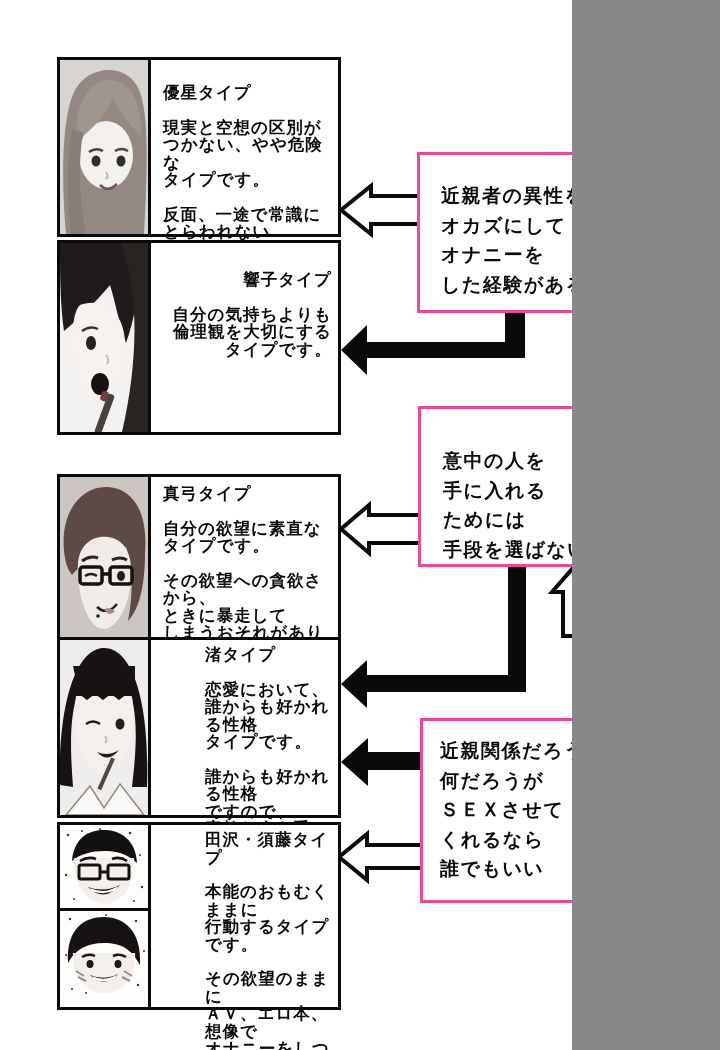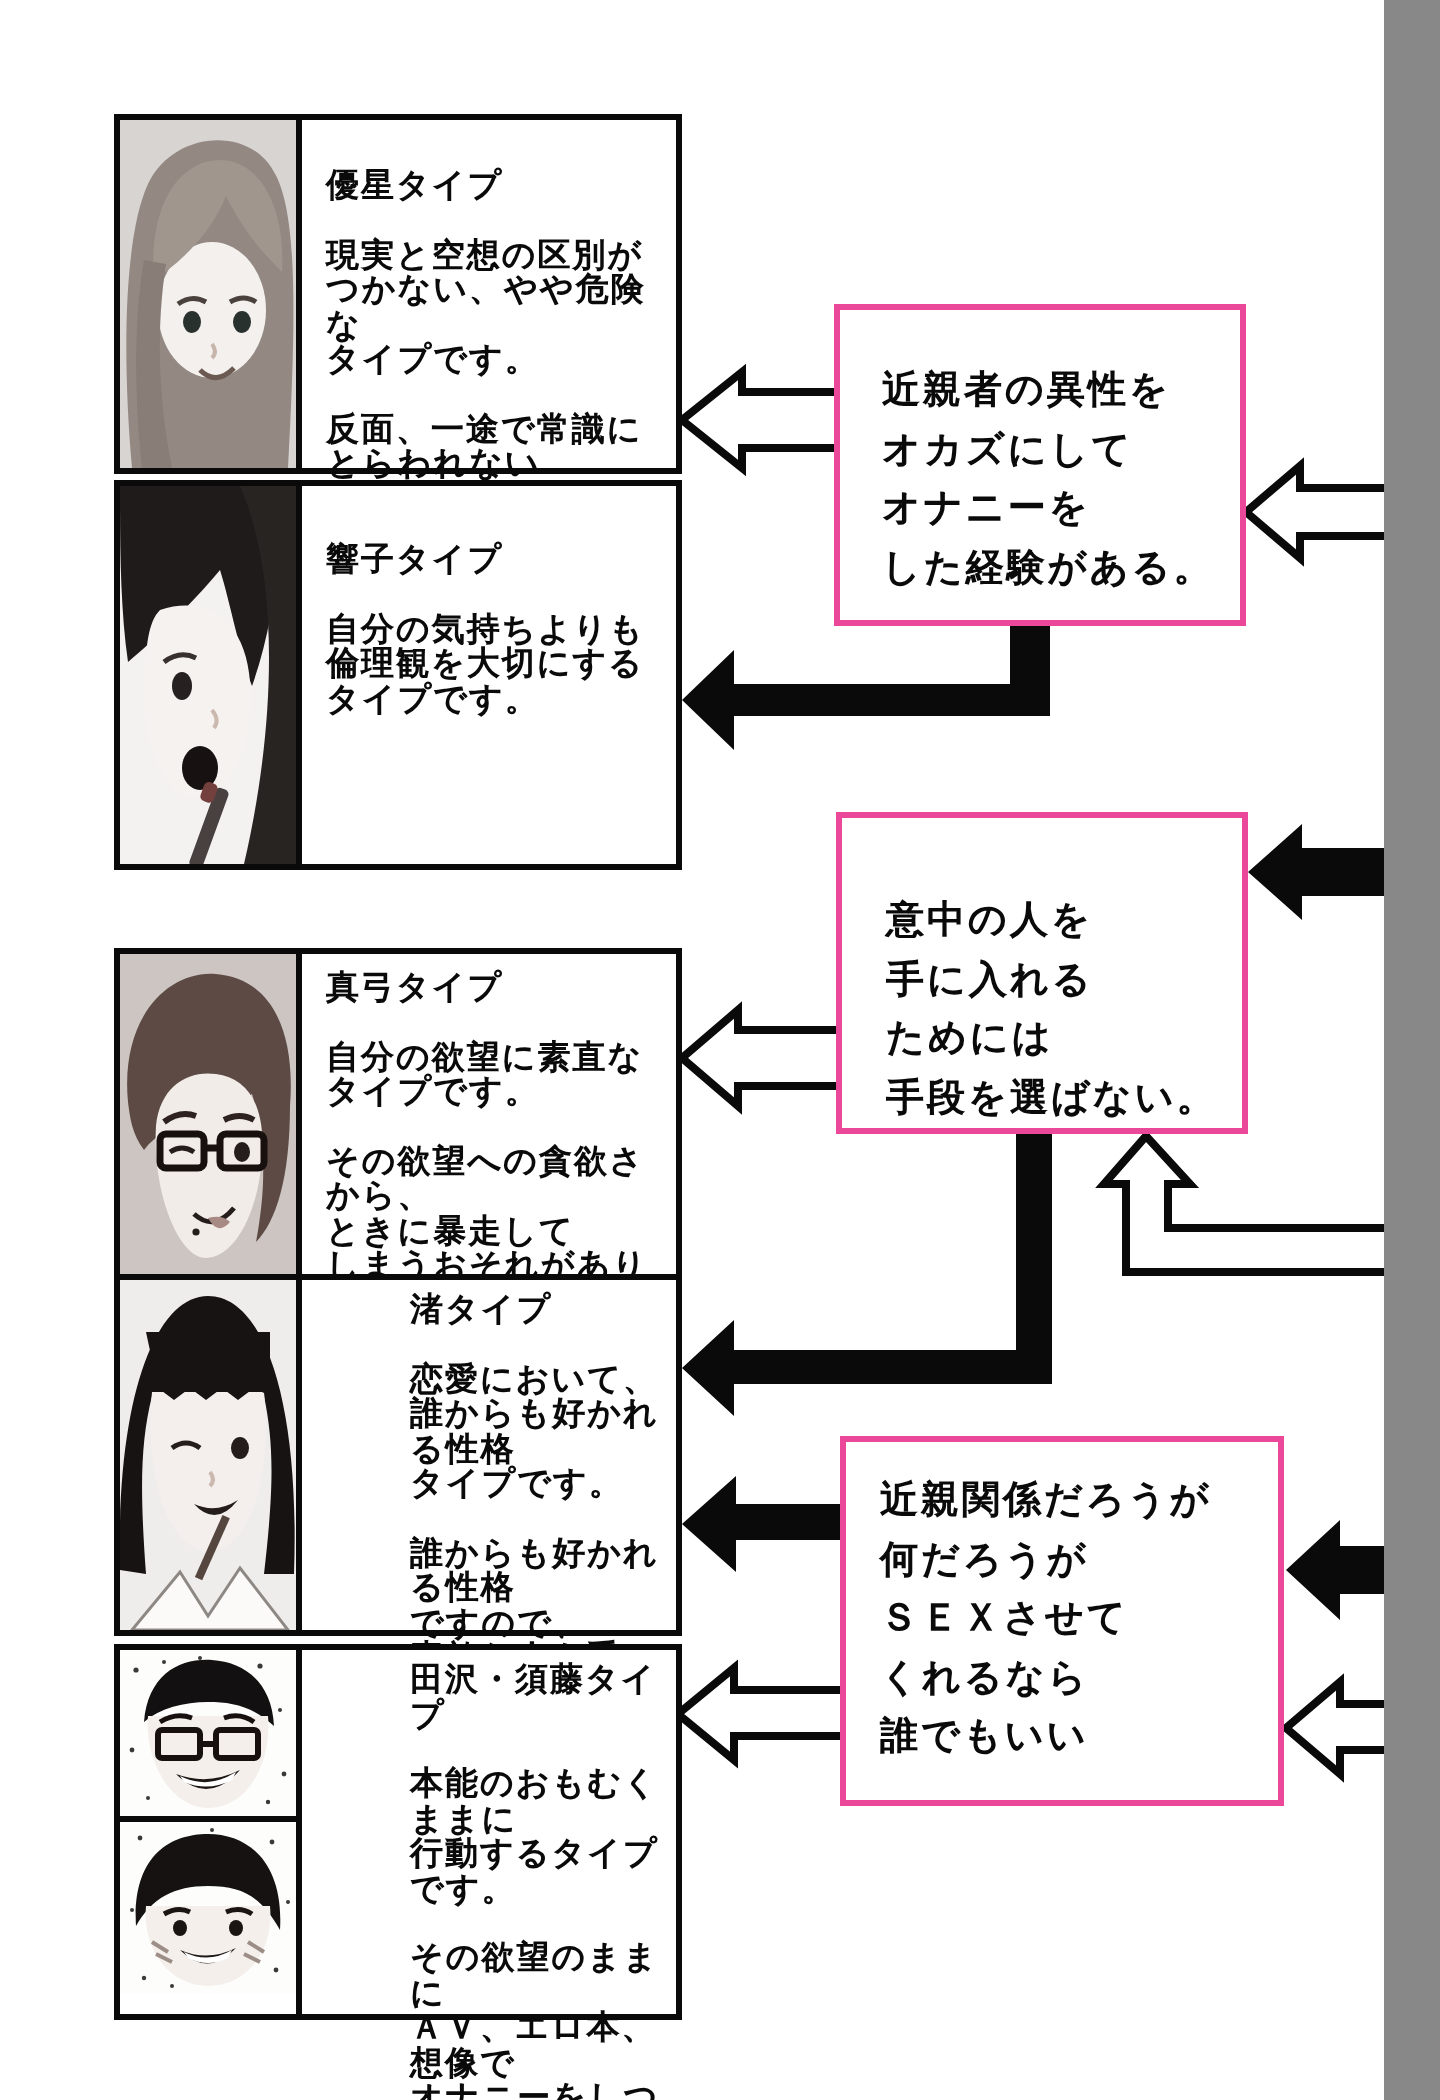--- a/index.html
+++ b/index.html
@@ -1,17 +1,17 @@
 <!DOCTYPE html>
 <html><head>
 <meta charset="utf-8">
 <style>
   html,body{margin:0;padding:0;background:#888;}
   .canvas{
-    position:relative;width:692px;height:1050px;background:#ffffff;
+    position:relative;width:572px;height:1050px;background:#ffffff;
     font-family:"DejaVu Sans",sans-serif;overflow:hidden;
   }
   
   .type-box{
     position:absolute;left:57px;width:284px;background:#fff;
     border:3px solid #0a0a0a;box-sizing:border-box;z-index:3;
   }
   .photo-col{
     position:absolute;left:0;top:0;bottom:0;width:88px;
     border-right:3px solid #0a0a0a;overflow:hidden;background:#eee;
@@ -19,21 +19,21 @@
   .photo-col svg{display:block;}
   .photo-cell{overflow:hidden;}
   .photo-divider{height:3px;background:#0a0a0a;}
   .text-col{
     position:absolute;left:103px;right:6px;top:0;bottom:0;
     color:#0a0a0a;font-weight:bold;
     font-size:16.5px;line-height:17.5px;letter-spacing:1px;
   }
   .type-title{margin:0 0 17px 0;white-space:pre-line;}
   .type-para{margin:0 0 17px 0;white-space:pre-line;}
-  .pt24{padding-top:24px;} .pt28{padding-top:28px;} .pt8{padding-top:8px;} .pt6{padding-top:6px;margin-left:42px;}
+  .pt24{padding-top:24px;} .pt28{padding-top:28px;text-align:right;} .pt8{padding-top:8px;} .pt6{padding-top:6px;margin-left:42px;}
   
   .q-box{
     position:absolute;background:#fff;border:3px solid #ec4899;
     box-sizing:border-box;z-index:3;color:#0a0a0a;font-weight:bold;
   }
   .q-text{
     margin:0;white-space:pre-line;
     font-size:19px;line-height:29.5px;letter-spacing:1.5px;
   }
   

